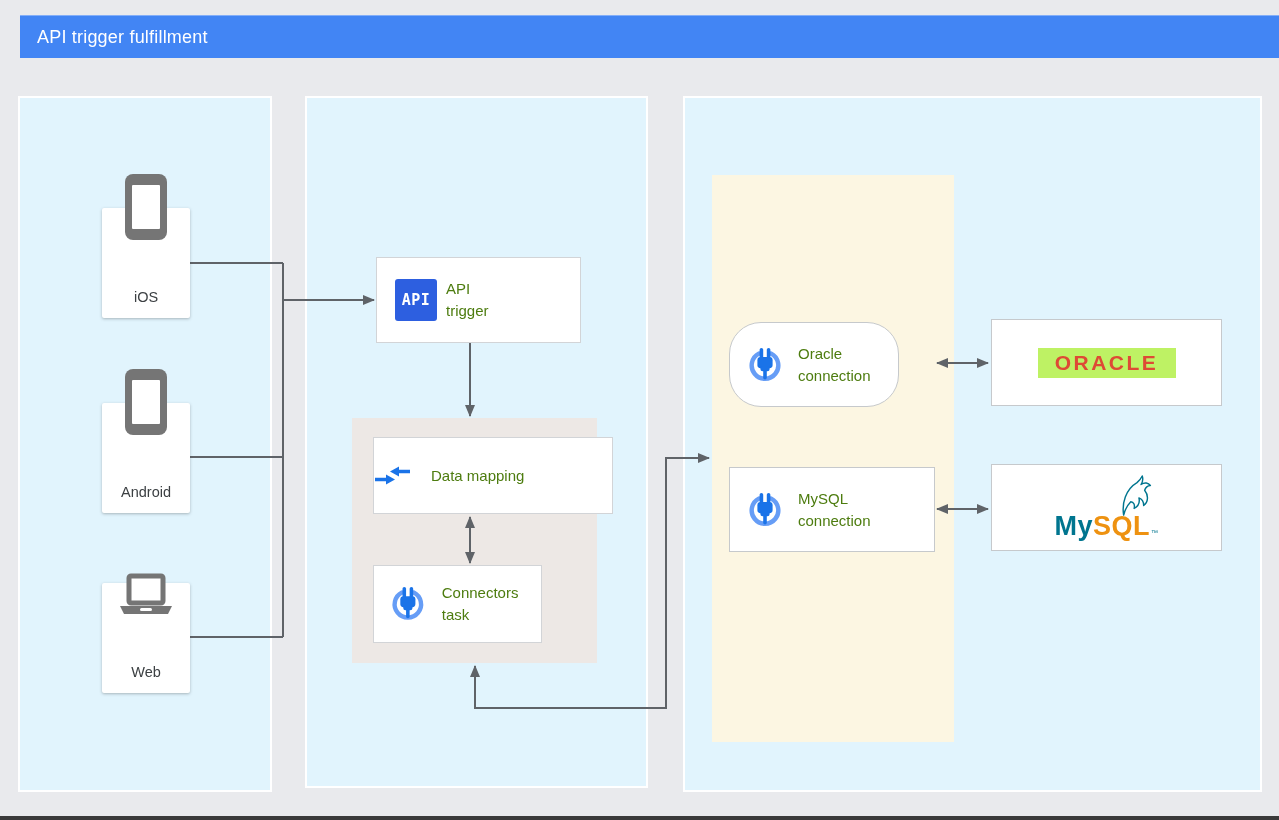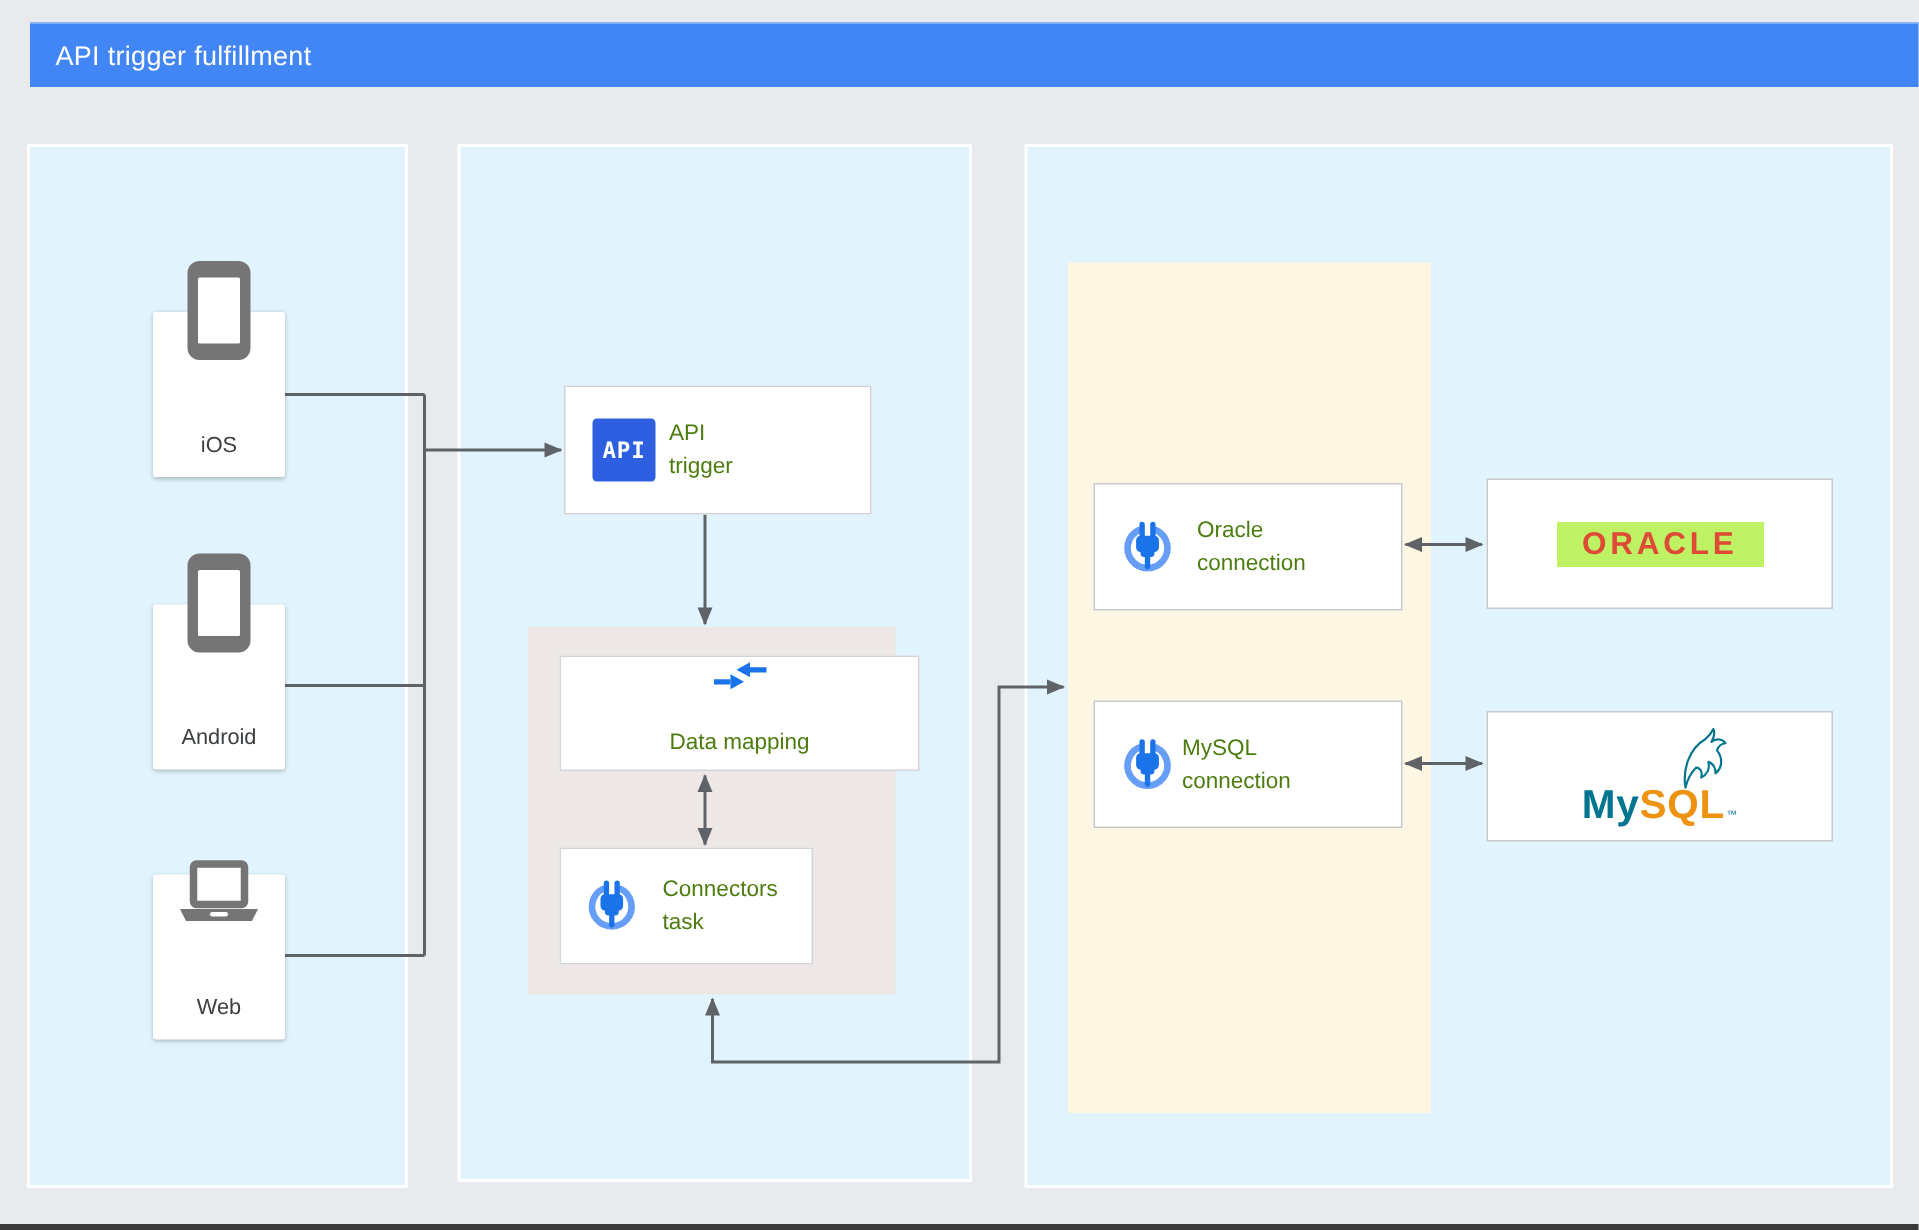--- a/index.html
+++ b/index.html
@@ -53,35 +53,35 @@
   .node-api .nlabel{width:52px;}
   .api-badge{
     width:42px;height:42px;background:#2D5FE0;border-radius:3px;flex:0 0 auto;
     display:flex;align-items:center;justify-content:center;
   }
   .api-badge span{
     color:#fff;font-family:"DejaVu Sans Mono","Liberation Mono",monospace;
     font-size:15px;font-weight:bold;letter-spacing:.5px;
   }
   .task-group{left:352px;top:418px;width:245px;height:245px;background:#EDE8E5;z-index:5;}
-  .node-datamapping{left:373px;top:437px;width:240px;height:77px;gap:20px;flex-direction:column;}
+  .node-datamapping{left:373px;top:437px;width:240px;height:77px;gap:20px;}
   .node-connectors{left:373px;top:565px;width:169px;height:78px;padding-left:15px;gap:15px;}
   .node-connectors .nlabel{width:100px;}
   
   .ic-group{left:712px;top:175px;width:242px;height:567px;background:#FCF6E2;z-index:4;}
   .ic-title{left:724px;top:186px;font-size:13.5px;color:#202124;}
-  .node-oracleconn{left:729px;top:322px;width:206px;height:85px;padding-left:16px;gap:14px;border-color:#C6C9CC;}
-  .node-mysqlconn{left:729px;top:467px;width:206px;height:85px;padding-left:16px;gap:4px;border-color:#C6C9CC;}
+  .node-oracleconn{left:729px;top:322px;width:170px;height:85px;padding-left:16px;gap:14px;border-color:#C6C9CC;border-radius:32px;}
+  .node-mysqlconn{left:729px;top:467px;width:206px;height:85px;padding-left:16px;gap:14px;border-color:#C6C9CC;}
   .node-oracleconn .nlabel,.node-mysqlconn .nlabel{width:95px;}
   .logo-box{
     background:#FFFFFF;border:1px solid #C6C9CC;box-sizing:border-box;
     display:flex;align-items:center;justify-content:center;z-index:10;
   }
   .logo-oracle{left:991px;top:319px;width:231px;height:87px;}
-  .logo-mysql{left:991px;top:464px;width:231px;height:87px;margin-top:10px;}
+  .logo-mysql{left:991px;top:464px;width:231px;height:87px;}
   .oracle-mark{
     width:138px;height:30px;background:#bef264;
     display:flex;align-items:center;justify-content:center;
   }
   .oracle-mark span{
     color:#DE4A35;font-size:21px;font-weight:bold;letter-spacing:2.5px;
     font-family:"Liberation Sans",sans-serif;
   }
   .mysql-mark{display:flex;flex-direction:column;align-items:center;line-height:1;}
   .mysql-dolphin{margin-left:60px;margin-bottom:-4px;}

